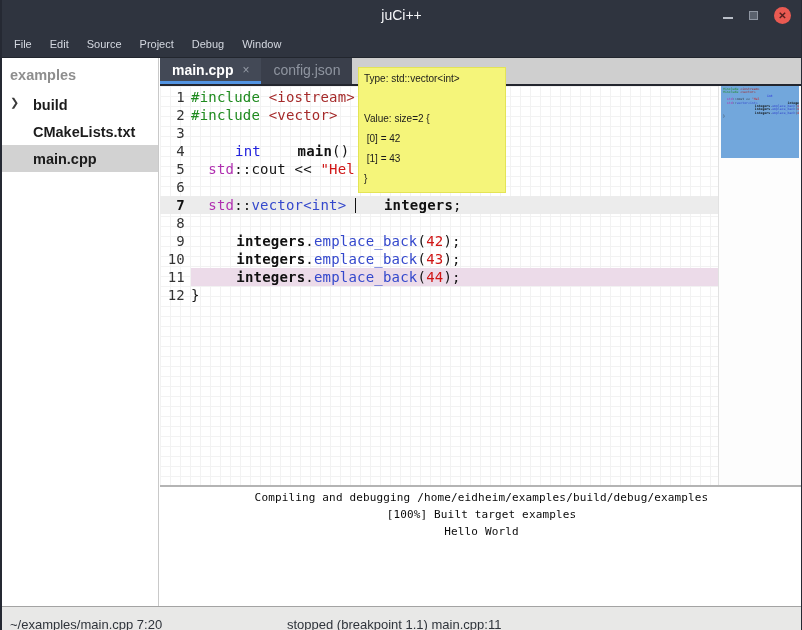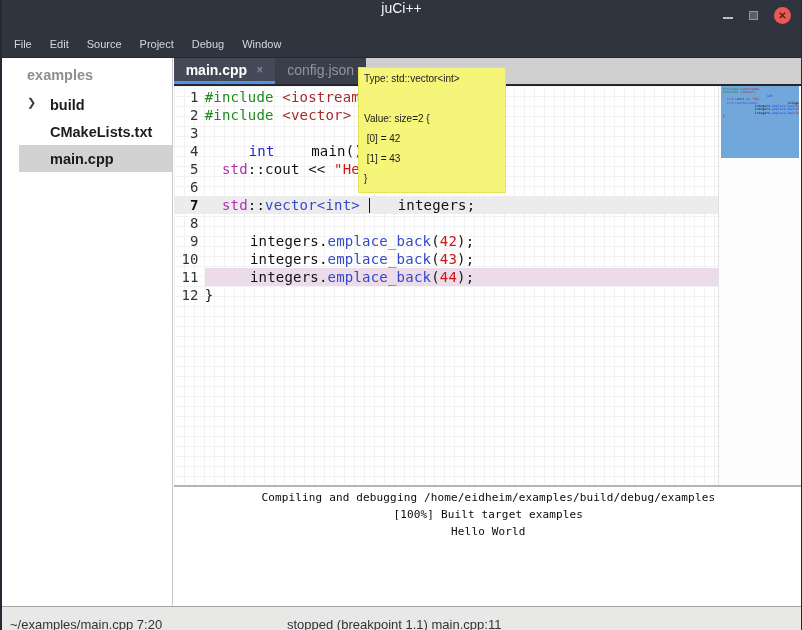--- a/index.html
+++ b/index.html
@@ -3,36 +3,36 @@
 <meta charset="utf-8">
 <style>
   * { box-sizing: border-box; margin: 0; padding: 0; }
   html,body { width:802px; height:630px; background:#222; }
   body { font-family:"Liberation Sans", sans-serif; }
   .window { position:relative; width:802px; height:630px; background:#ffffff;
             border-left:2px solid #252933; border-right:1px solid #252933; overflow:hidden; }
 
   
   .titlebar { height:30px; background:#2f343f; position:relative;
-              display:flex; justify-content:center; }
+              display:flex; align-items:center; justify-content:center; }
   .title { color:#f4f5f7; font-size:14px; }
   .win-controls { position:absolute; right:10px; top:0; height:30px; display:flex; align-items:center; gap:16px; }
   .btn-min { width:10px; height:2px; background:#b9bec7; margin-top:6px; }
   .btn-restore { width:9px; height:9px; border:1.5px solid #8f96a2; background:#5a616d; }
   .btn-close { width:17px; height:17px; border-radius:50%; background:#ea5a52; color:#55201f;
                display:flex; align-items:center; justify-content:center; font-size:10px; font-weight:bold; }
 
   
   .menubar { height:28px; background:#2f343f; border-bottom:1px solid #22262e;
              display:flex; align-items:center; padding-left:3px; }
   .menu-item { color:#d4d8e0; font-size:11px; padding:0 9px; height:100%; display:flex; align-items:center; }
 
   
   .content { display:flex; height:548px; }
-  .sidebar { width:156px; background:#ffffff; padding-top:6px; overflow:hidden;margin-left:17px; }
+  .sidebar { width:156px; background:#ffffff; padding-top:6px; overflow:hidden; }
   .side-header { color:#8e8e8e; font-size:14.5px; font-weight:bold; padding:3px 0 8px 8px; }
   .tree-row { height:27px; display:flex; align-items:center; position:relative; font-size:14.5px; color:#1c1c1c; }
   .tree-row.selected { background:#d2d2d2; }
   .expander { position:absolute; left:8px; top:5px; font-size:11px; color:#3a3a3a; }
   .tree-label { padding-left:31px;font-weight:bold; }
   .pane-sep { width:2px; background:#ffffff; border-left:1px solid #c9c9c9; }
 
   .main { width:641px; display:flex; flex-direction:column; }
 
   
@@ -57,21 +57,21 @@
   .code-row.current .gutter { font-weight:bold; color:#111; }
   .code-text { flex:1; white-space:pre; color:#141414; }
   .code-row.breakpoint .code-text { background:#ecdbe9; }
   .tk-pre { color:#1e8a1e; }
   .tk-inc { color:#a52a2a; }
   .tk-kw  { color:#2222dd;margin-left:44px; }
   .tk-type{ color:#3448cc; }
   .tk-ns  { color:#b030b0; }
   .tk-num { color:#d01616; }
   .tk-str { color:#d01616; }
-  .tk-b   { font-weight:normal; color:#111;padding-left:28px; }
+  .tk-b   { font-weight:bold; color:#111;padding-left:28px; }
   .caret { display:inline-block; width:0; height:15px; border-left:1.6px solid #111; vertical-align:-3px; }
 
   
   .minimap { position:absolute; top:0; right:0; width:83px; height:399px; background:#fdfdfd; border-left:1px solid #e2e2e2; }
   .minimap-view { position:absolute; top:0; left:2px; width:78px; height:72px; background:#72a7dc; overflow:hidden; }
   .mini-line { font-family:"DejaVu Sans Mono","Liberation Mono",monospace; font-size:3.2px; line-height:3.4px;
                white-space:pre; color:#2b2b2b; padding-left:2px; }
   .mini-line:first-child { padding-top:2px; }
 
   

